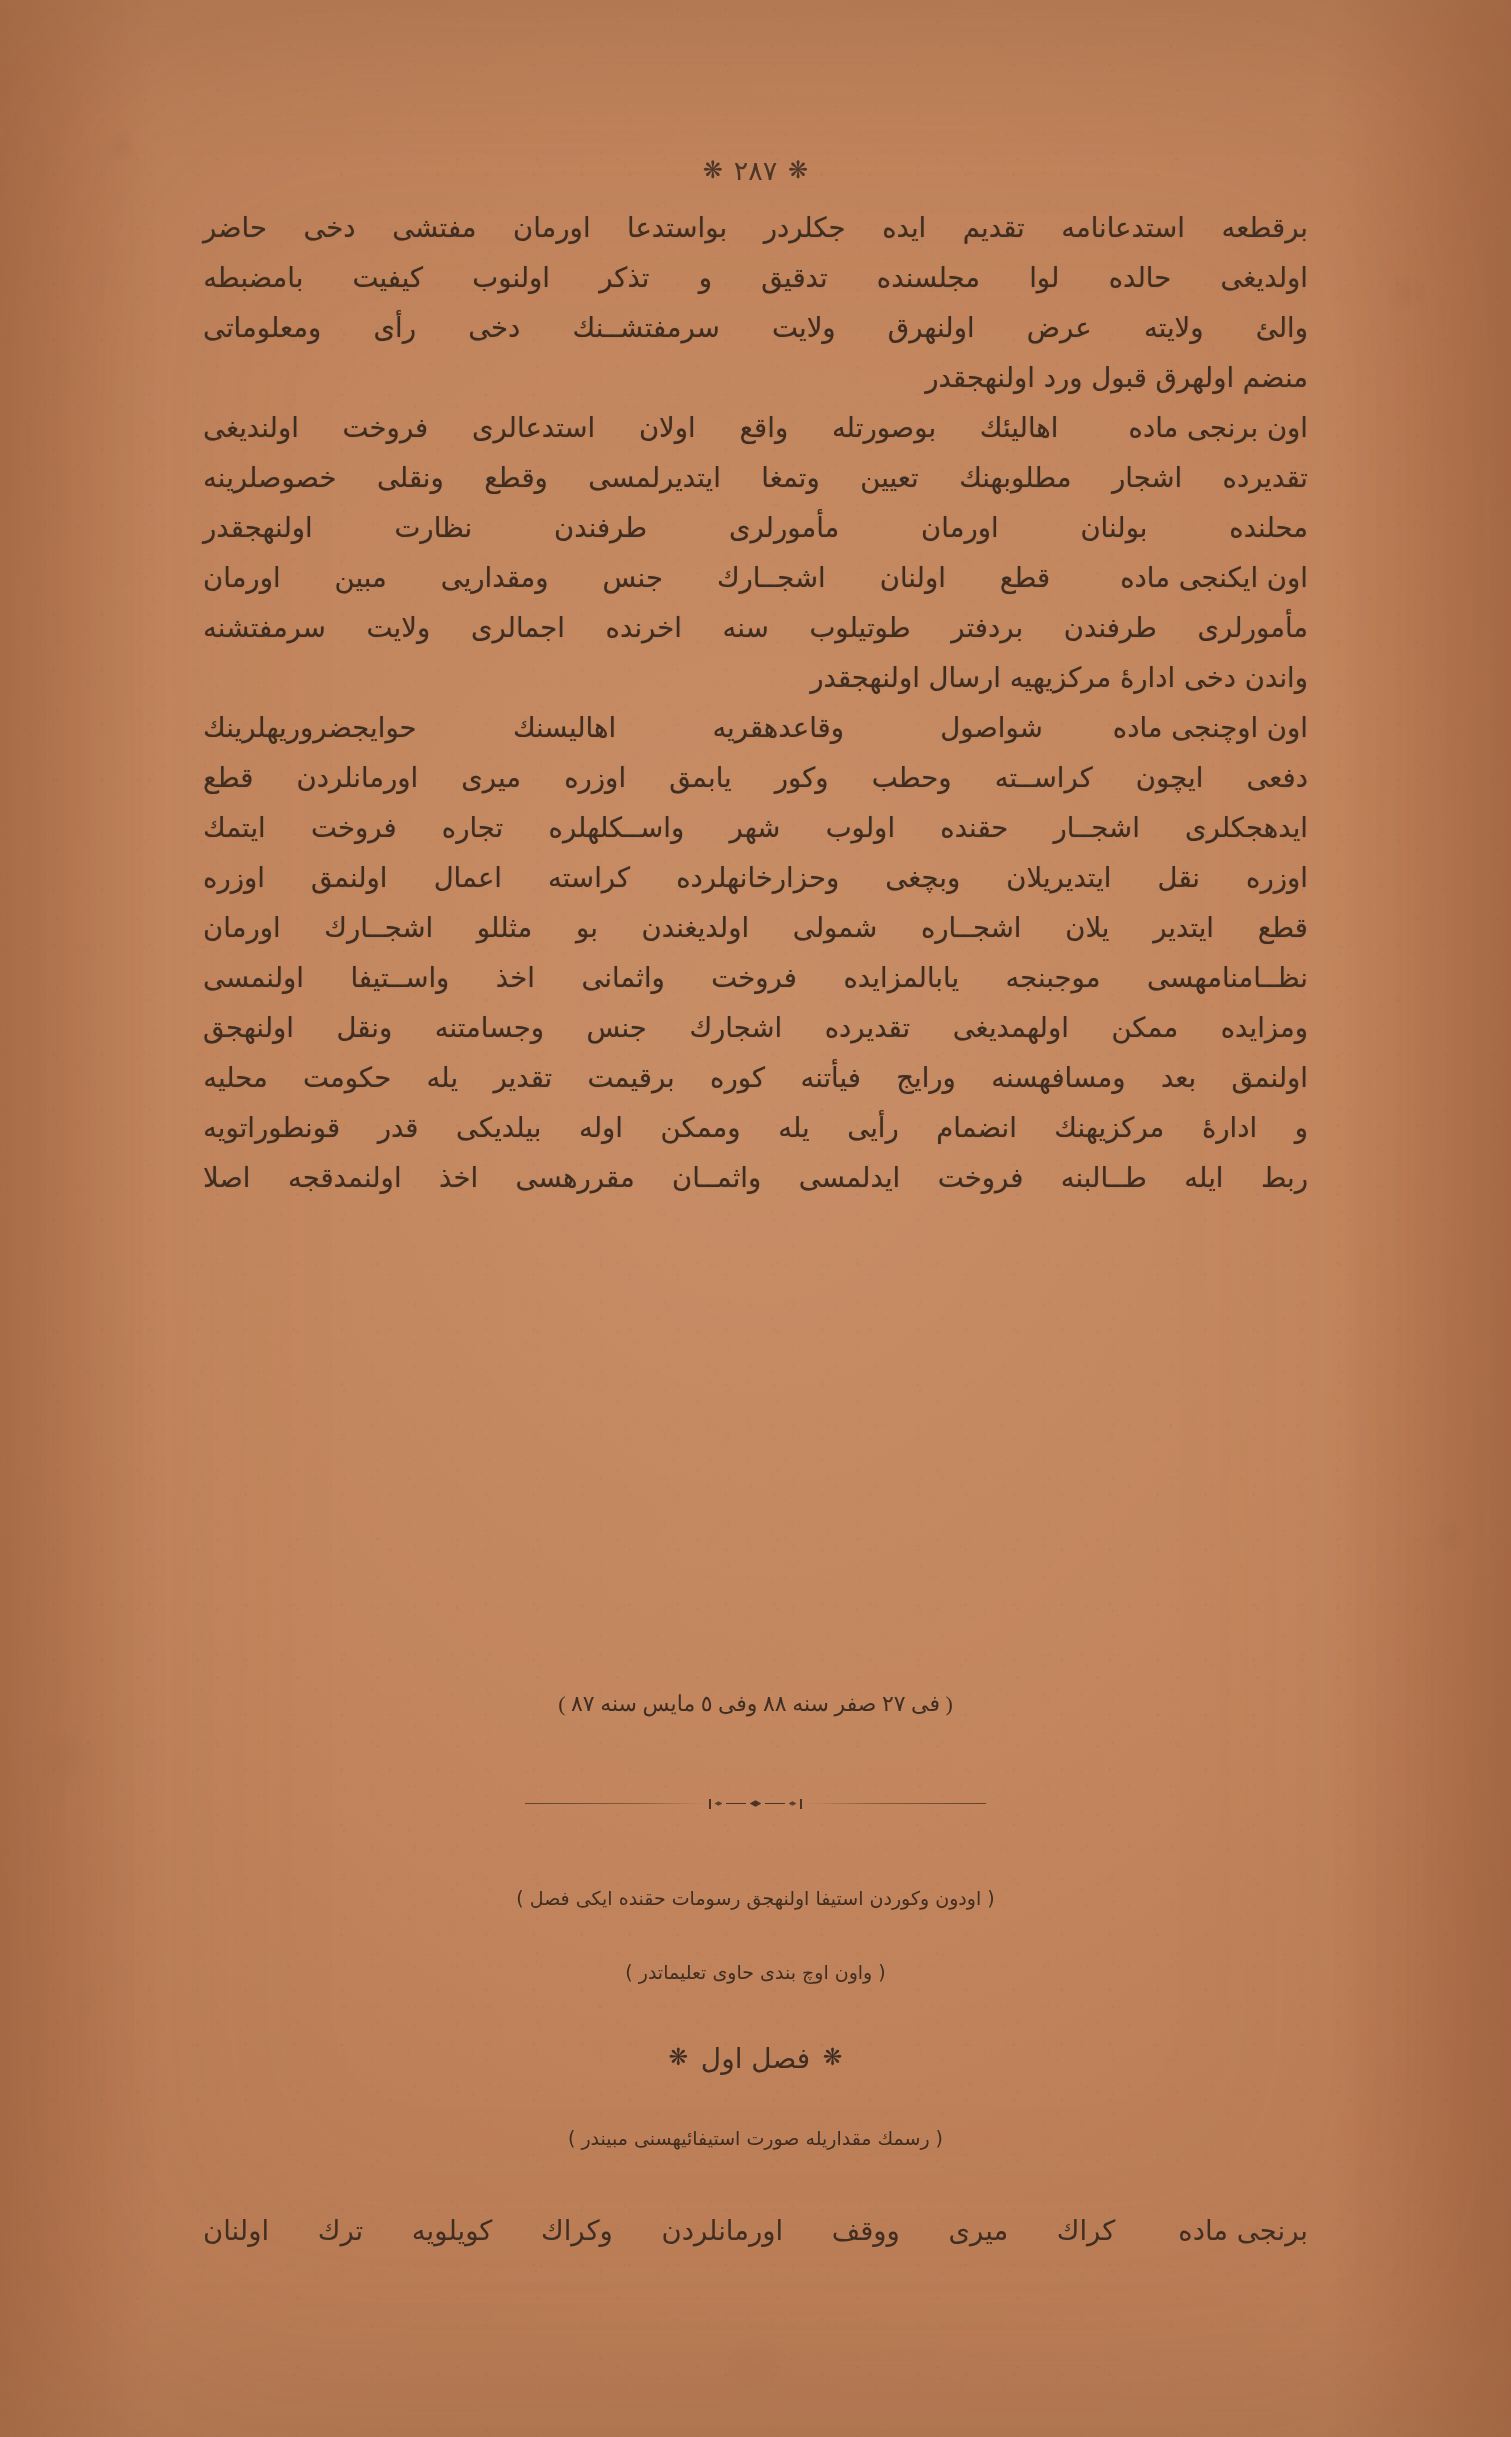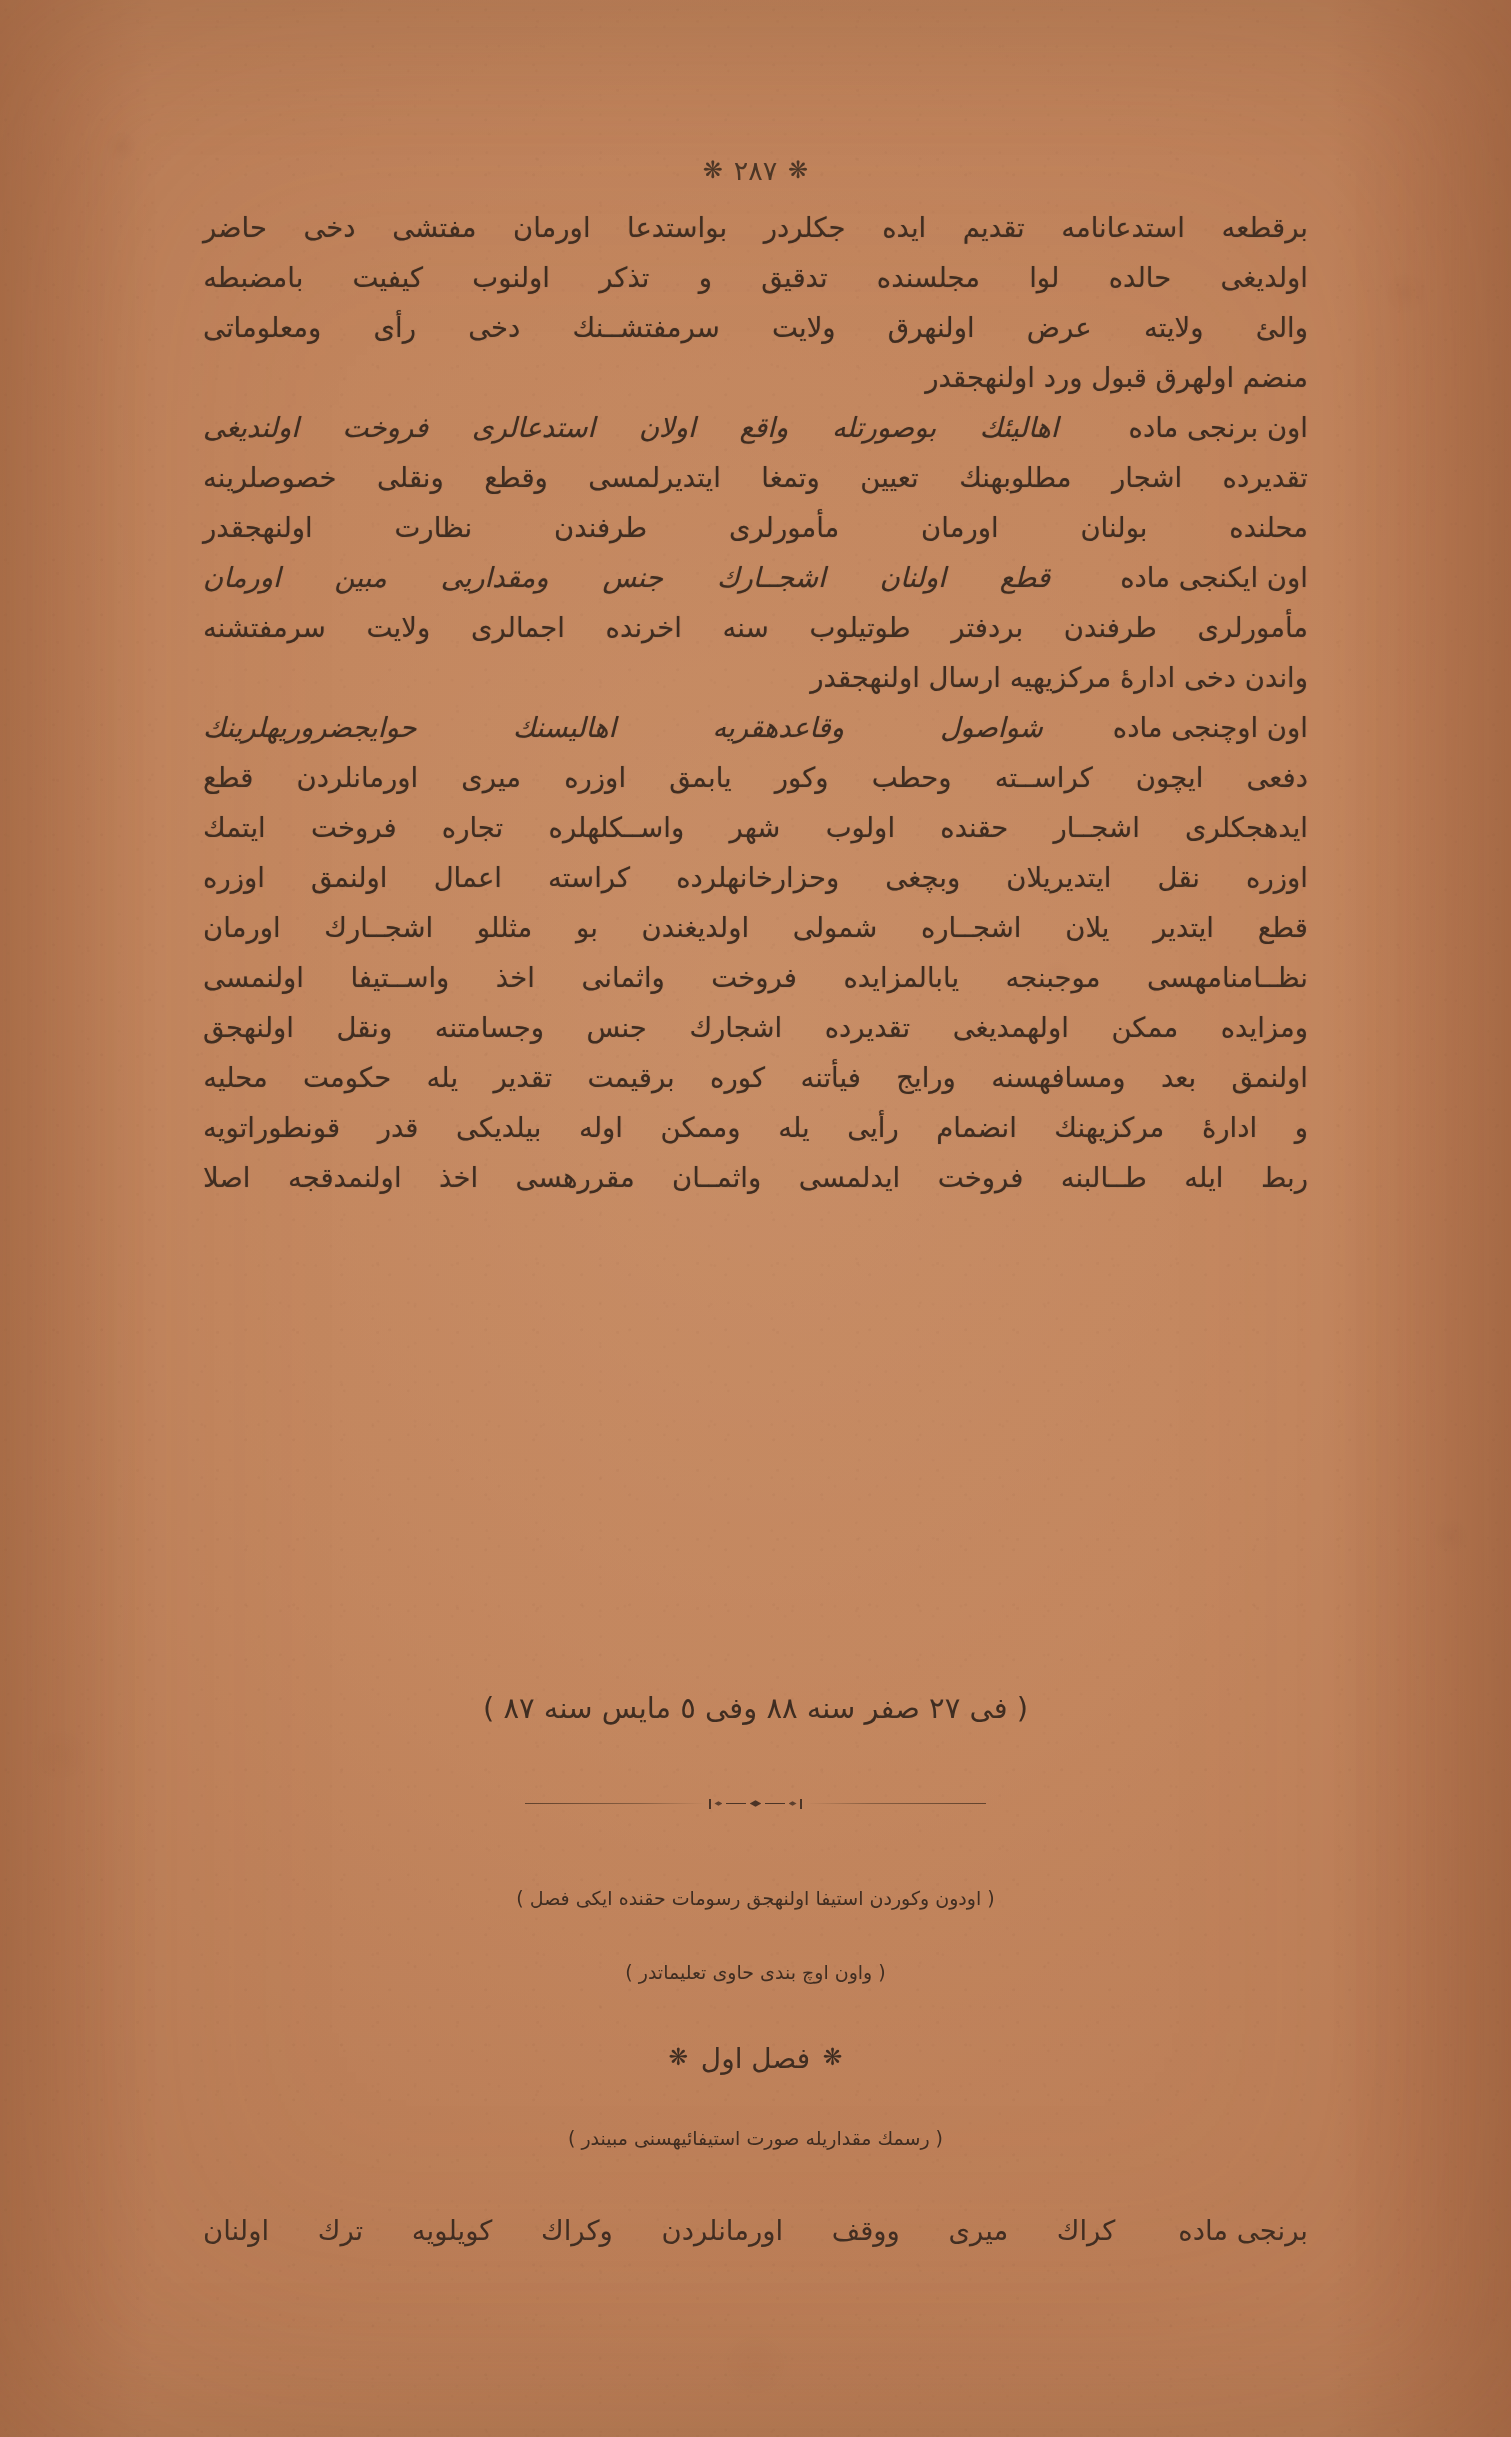--- a/index.html
+++ b/index.html
@@ -87,29 +87,30 @@
   }
   .ln.full > span{white-space:pre;}
 
   .ln.right{text-align:right;}
 
   
   .ln.art{display:flex;align-items:baseline;gap:0;}
   .ln.art .label{flex:0 0 auto;}
   .ln.art .gap{flex:0 0 70px;}
   .ln.art .body{flex:1 1 auto;display:flex;justify-content:space-between;}
-  .ln.art .body > span{white-space:pre;font-style:italic;}
+  .ln.art .body > span{white-space:pre;}
 
   .dateline{
     position:absolute;left:0;right:0;
     text-align:center;
-    font-size:29px;
+    font-size:22px;
     color:#3f2d21;
     direction:rtl;
     letter-spacing:0.9px;
+    font-family:Liberation Serif, serif;
   }
 
   
   .divider{
     position:absolute;left:0;right:0;
     height:31px;
     display:flex;align-items:center;justify-content:center;
   }
   .divider .rule{
     height:0.9px;width:180px;

